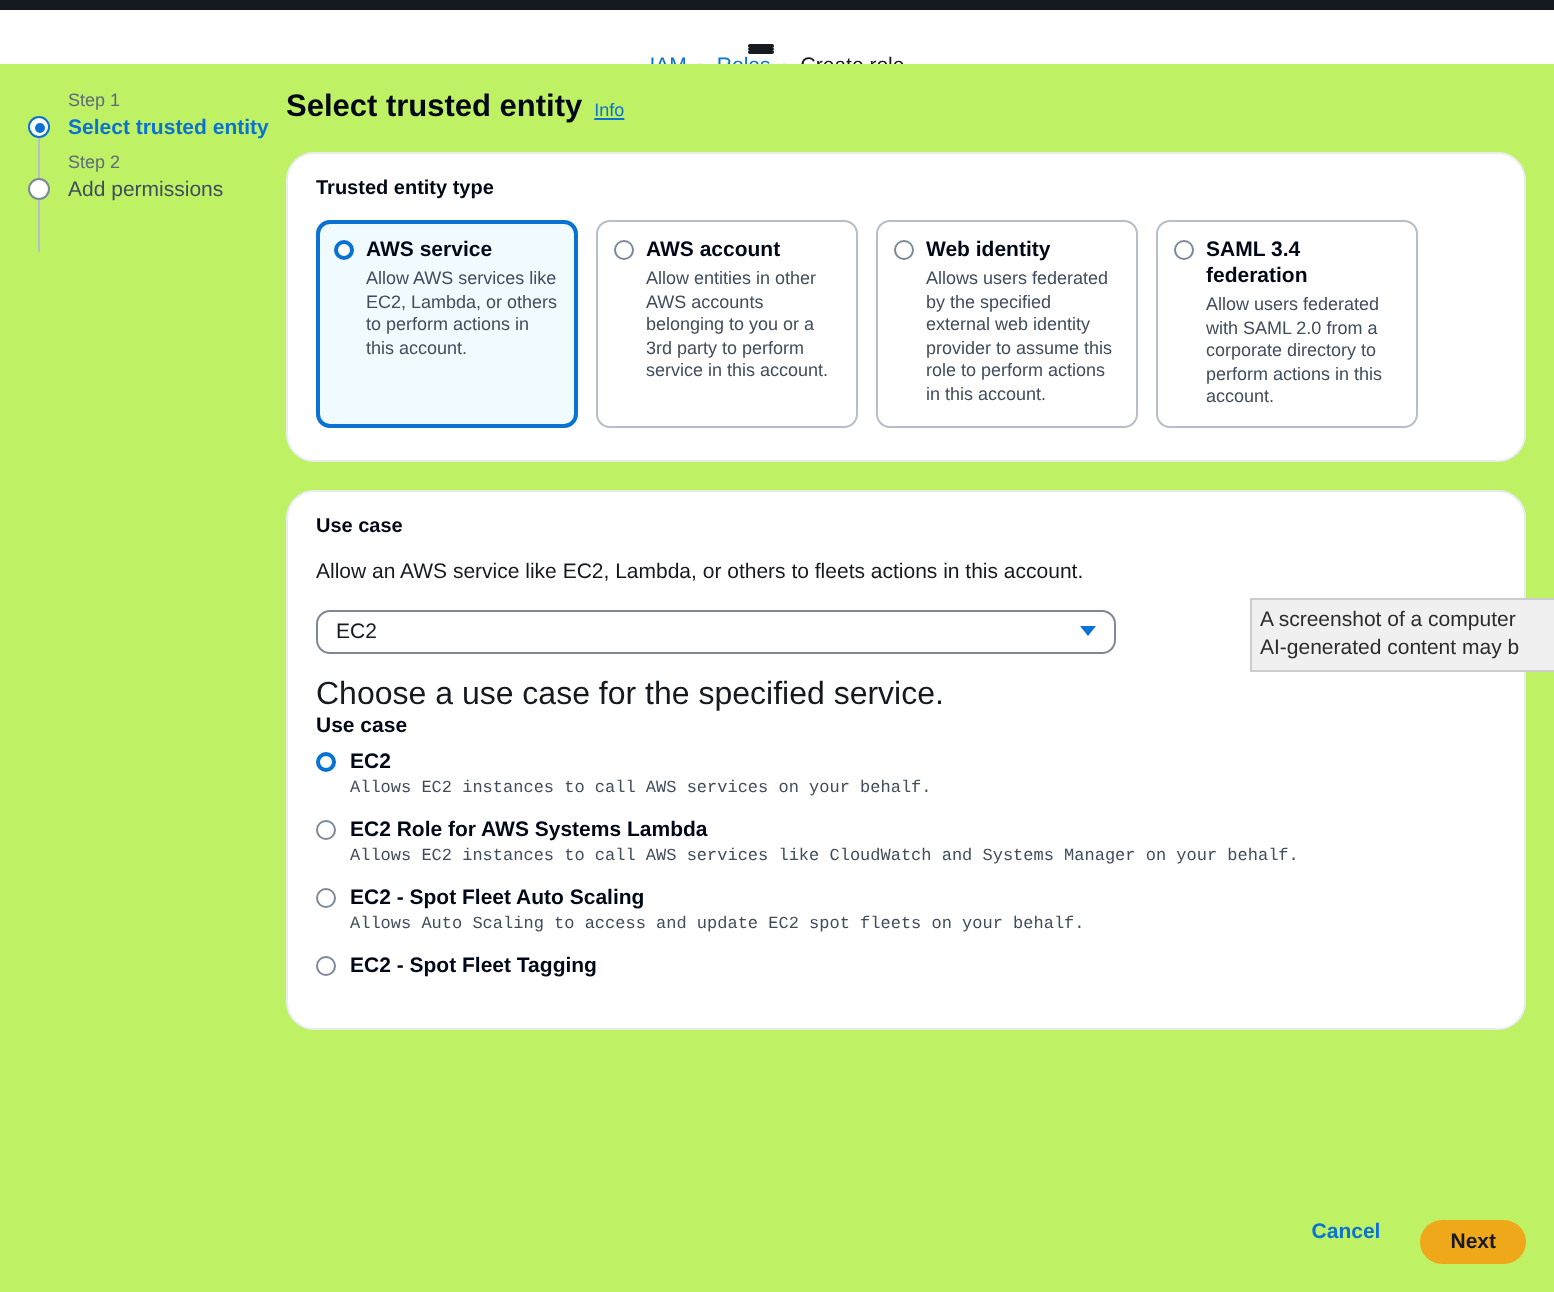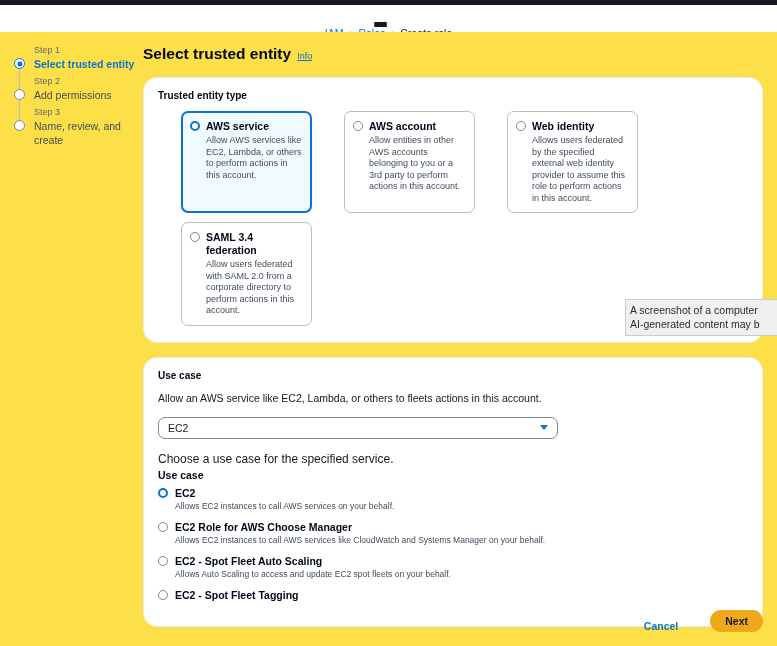--- a/index.html
+++ b/index.html
@@ -123,21 +123,21 @@
     width: 1.6px; height: 4px;
     background: #424650;
   }
 
   
   .page {
     position: absolute;
     top: 32px; left: 0;
     width: 777px;
     height: 614px;
-    background: #fde047;
+    background: #bef264;
   }
 
   
   .sidebar {
     position: absolute;
     top: 12px; left: 14px;
     width: 122px;
   }
   .step {
     position: relative;
@@ -244,21 +244,20 @@
   }
   .tile {
     width: 131px;
     min-height: 66px;
     border: 1px solid #b6bec9;
     border-radius: 7px;
     padding: 8px 8px 8px 8px;
     background: #ffffff;
     position: relative;
     cursor: pointer;
-    margin-left: 23px;
   }
   .tile.selected {
     border: 2px solid #0972d3;
     background: #f0fbff;
     padding: 7px 7px 7px 7px;
   }
   .tile-head {
     display: flex;
     gap: 6px;
     align-items: flex-start;
@@ -313,21 +312,21 @@
   }
   .select .caret {
     margin-left: auto;
     width: 0; height: 0;
     border-left: 4px solid transparent;
     border-right: 4px solid transparent;
     border-top: 5px solid #0972d3;
   }
 
   .subtext {
-    font-size: 12px;
+    font-size: 16px;
     color: #16191f;
     margin-top: 14px;
     line-height: 13px;
   }
   .group-label {
     font-size: 10.5px;
     font-weight: bold;
     color: #000716;
     margin-top: 3px;
     margin-bottom: 6px;
@@ -355,30 +354,31 @@
     font-size: 10.5px;
     font-weight: bold;
     color: #000716;
     line-height: 12px;
   }
   .uc-desc {
     font-size: 8.5px;
     color: #414d5c;
     line-height: 11px;
     margin-top: 2px;
+    font-family: Liberation Mono, monospace;
   }
 
   
   .footer {
     position: absolute;
     right: 14px;
     top: 578px;
     display: flex;
-    align-items: flex-end;
-    gap: 32px;
+    align-items: flex-start;
+    gap: 20px;
   }
   .btn-link {
     font-size: 10.5px;
     color: #0972d3;
     font-weight: bold;
     cursor: pointer;
     background: none;
     border: none;
     font-family: inherit;
   }
@@ -455,25 +455,20 @@
       <div class="step-title">Select trusted entity</div>
     </div>
 
     <div class="step">
       <div class="step-dot"></div>
       <div class="step-line"></div>
       <div class="step-label">Step 2</div>
       <div class="step-title">Add permissions</div>
     </div>
 
-    <div class="step">
-      <div class="step-dot"></div>
-      <div class="step-label">Step 3</div>
-      <div class="step-title">Name, review, and create</div>
-    </div>
 
   </div>
 
   <div class="main">
 
     <div class="page-title">
       <span>Select trusted entity</span>
       <span class="info-link">Info</span>
     </div>
 
@@ -488,21 +483,21 @@
             <span class="tile-name">AWS service</span>
           </div>
           <div class="tile-desc">Allow AWS services like EC2, Lambda, or others to perform actions in this account.</div>
         </div>
 
         <div class="tile">
           <div class="tile-head">
             <span class="radio"></span>
             <span class="tile-name">AWS account</span>
           </div>
-          <div class="tile-desc">Allow entities in other AWS accounts belonging to you or a 3rd party to perform actions in this account.</div>
+          <div class="tile-desc">Allow entities in other AWS accounts belonging to you or a 3rd party to perform service in this account.</div>
         </div>
 
         <div class="tile">
           <div class="tile-head">
             <span class="radio"></span>
             <span class="tile-name">Web identity</span>
           </div>
           <div class="tile-desc">Allows users federated by the specified external web identity provider to assume this role to perform actions in this account.</div>
         </div>
 
@@ -533,21 +528,21 @@
       <div>
 
         <div class="uc-item selected">
           <span class="uc-radio"></span>
           <div class="uc-title">EC2</div>
           <div class="uc-desc">Allows EC2 instances to call AWS services on your behalf.</div>
         </div>
 
         <div class="uc-item">
           <span class="uc-radio"></span>
-          <div class="uc-title">EC2 Role for AWS Choose Manager</div>
+          <div class="uc-title">EC2 Role for AWS Systems Lambda</div>
           <div class="uc-desc">Allows EC2 instances to call AWS services like CloudWatch and Systems Manager on your behalf.</div>
         </div>
 
 
         <div class="uc-item">
           <span class="uc-radio"></span>
           <div class="uc-title">EC2 - Spot Fleet Auto Scaling</div>
           <div class="uc-desc">Allows Auto Scaling to access and update EC2 spot fleets on your behalf.</div>
         </div>
 

